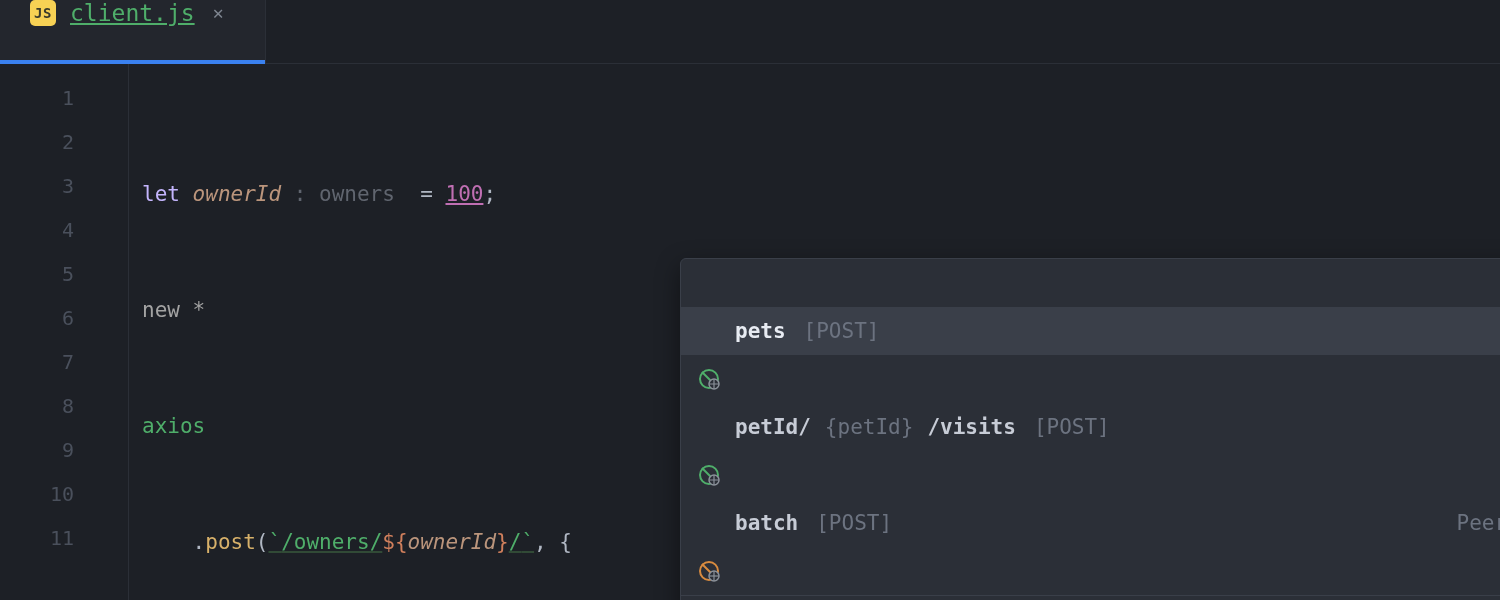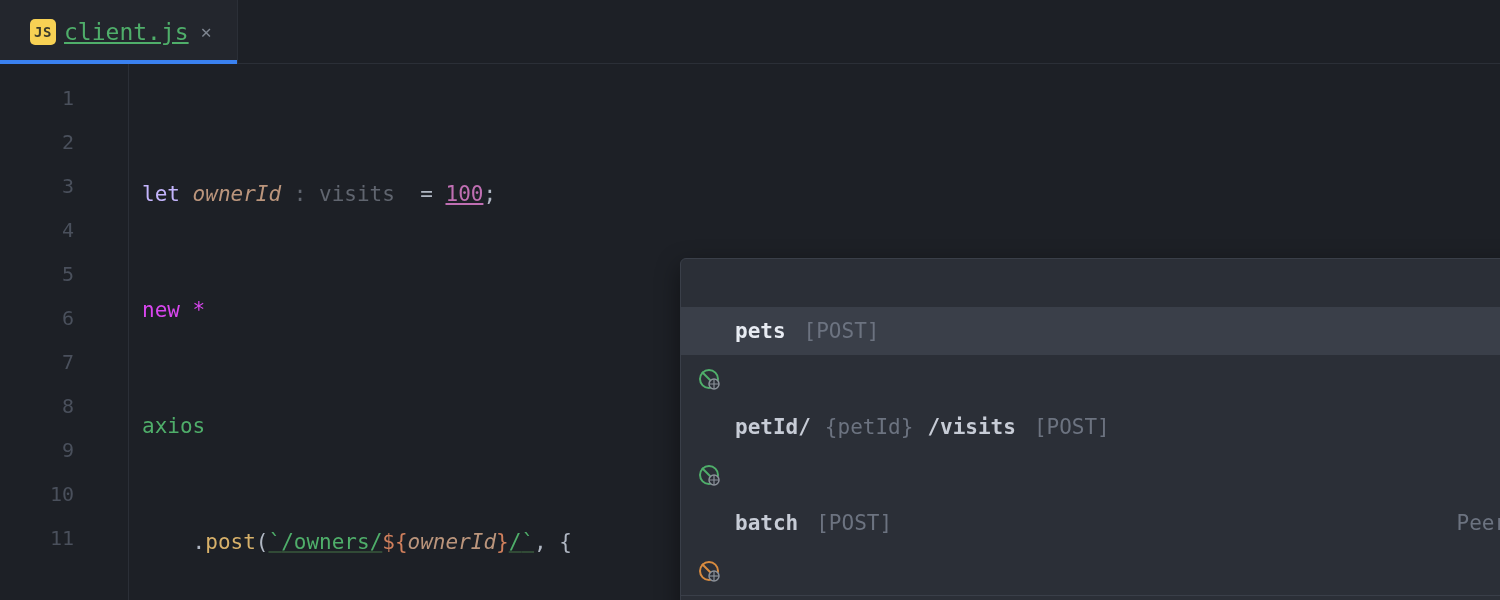--- a/index.html
+++ b/index.html
@@ -16,23 +16,23 @@
   
   .tabbar {
     height: 64px;
     display: flex;
     align-items: stretch;
     background: #1d2026;
     border-bottom: 1px solid #2b2f37;
   }
   .tab {
     display: flex;
-    align-items: center;
-    gap: 8px;
-    padding: 0 22px 0 30px;
+    align-items: flex-start;
+    gap: 14px;
+    padding: 0 38px 0 30px;
     background: #23262d;
     border-right: 1px solid #2b2f37;
     cursor: pointer;
     position: relative;
   }
   .tab.active::after{
     content:"";
     position:absolute;
     left:0; right:0; bottom:-1px;
     height:4px;
@@ -101,21 +101,21 @@
   .itvar{ color: #bb957c; font-style: italic; }
   .tann { color: #60656f; }
   .op   { color: #b0b7c3; }
   .num  { color: #c06fb3; text-decoration: underline; }
   .call { color: #4fae6a; }
   .func { color: #d8b16a; }
   .str  { color: #4fae6a; text-decoration: underline; text-decoration-color:#314a36;}
   .tmpl { color: #d07f5c; }
   .interp{ color: #bb957c; font-style: italic; }
   .punct{ color: #b0b7c3; }
-  .hint { color:#d946ef; }
+  .hint { color:#a3a3a3; }
 
   
   .popup {
     position: absolute;
     left: 580px;
     top: calc(12px + 44px * 4 + 6px);
     width: 920px;
     background: #2b2f37;
     border: 1px solid #3a3f49;
     border-radius: 6px;
@@ -177,21 +177,21 @@
     <div class="ln">8</div>
     <div class="ln">9</div>
     <div class="ln">10</div>
     <div class="ln">11</div>
   </div>
   <div class="gutter-sep"></div>
 
   <div class="code">
   <div class="cur-line-bg"></div>
 
-  <div class="line"><span class="kw">let</span><span> </span><span class="itvar">ownerId</span><span class="tann"> : visits </span><span class="op"> = </span><span class="num">100</span><span class="punct">;</span></div>
+  <div class="line"><span class="kw">let</span><span> </span><span class="itvar">ownerId</span><span class="tann"> : owners </span><span class="op"> = </span><span class="num">100</span><span class="punct">;</span></div>
 
   <div class="line"><span class="hint">new *</span></div>
 
   <div class="line"><span class="call">axios</span></div>
 
   <div class="line"><span>    </span><span class="punct">.</span><span class="func">post</span><span class="punct">(</span><span class="str">`</span><span class="str">/owners/</span><span class="tmpl">${</span><span class="interp">ownerId</span><span class="tmpl">}</span><span class="str">/</span><span class="str">`</span><span class="punct">, {</span></div>
 
   
 
   

